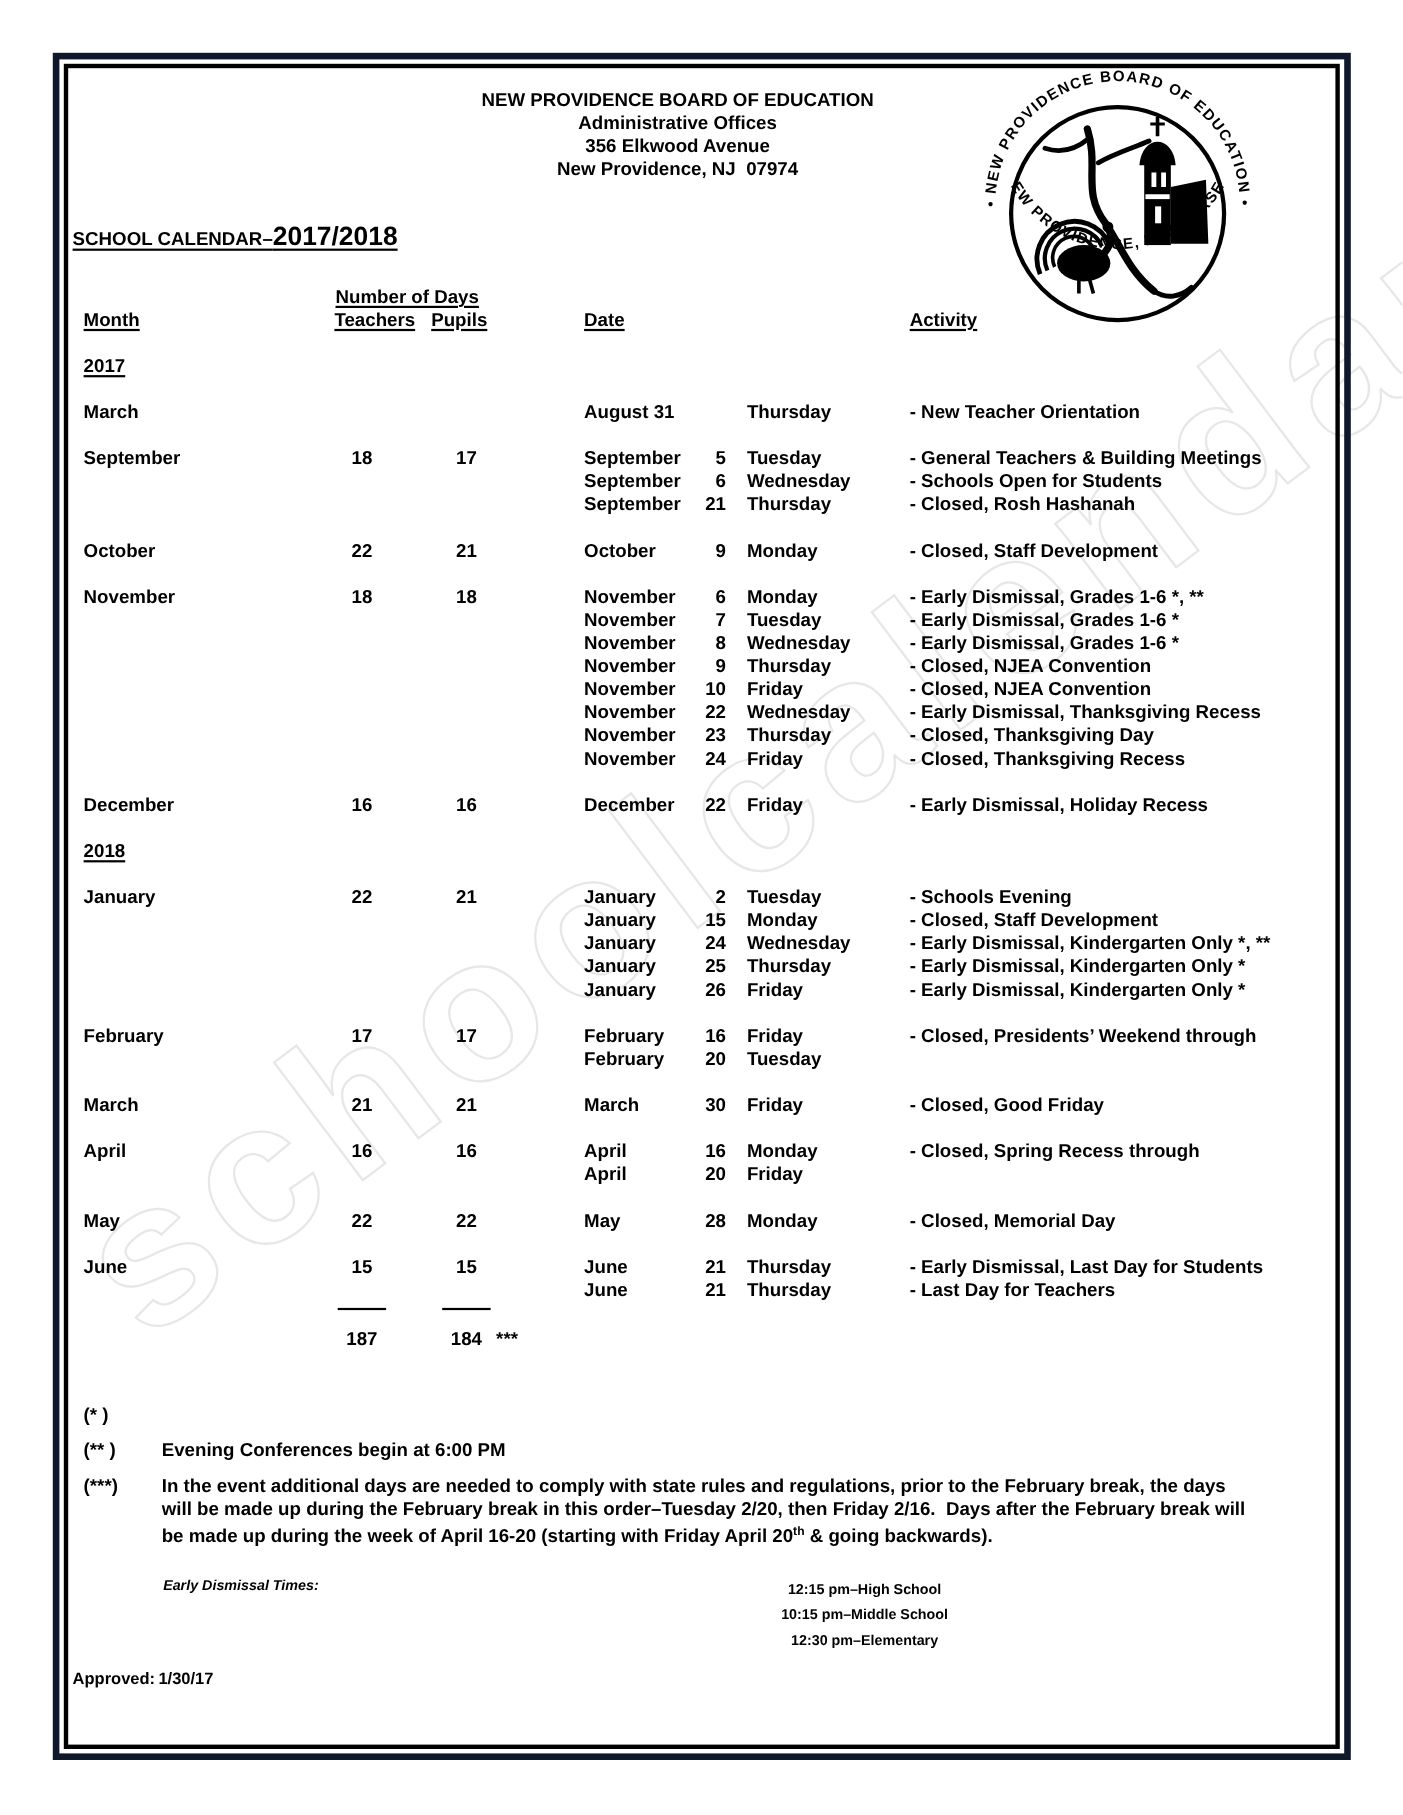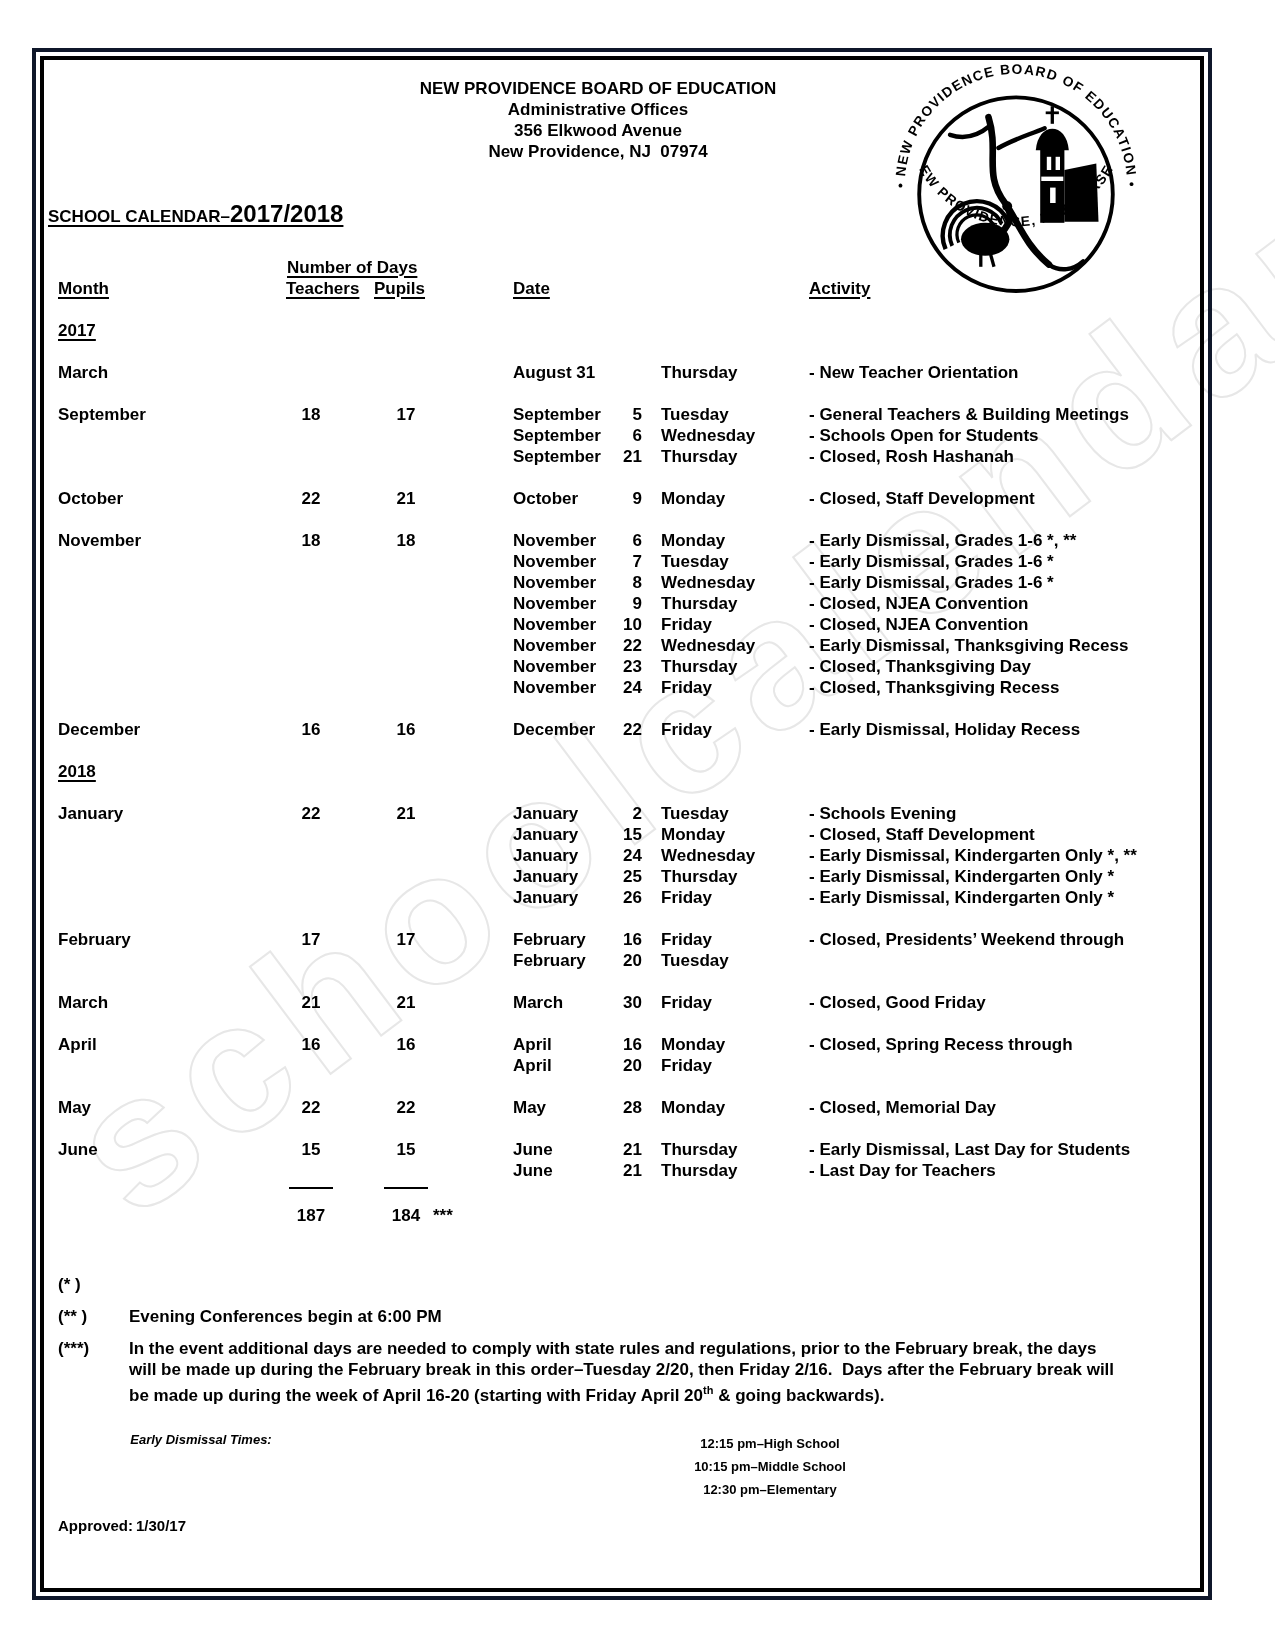--- a/index.html
+++ b/index.html
@@ -3,22 +3,22 @@
 <meta charset="utf-8">
 <style>
   html,body { margin:0; padding:0; background:#ffffff; }
   body {
     width:1275px; height:1650px; position:relative;
     font-family:"Liberation Sans","DejaVu Sans",sans-serif;
     font-weight:bold; color:#000; overflow:hidden;
   }
   
   .frame-outer {
-    position:absolute; left:32px; top:48px; width:1180px; height:1552px;
-    border:4px solid #0f172a; box-sizing:border-box;
+    position:absolute; left:48px; top:48px; width:1180px; height:1552px;
+    border:6px solid #0f172a; box-sizing:border-box;
   }
   .frame-inner { position:absolute; inset:4px; border:4px solid #000; }
   .content { position:absolute; inset:4px; z-index:1; }
   
   .watermark {
     position:absolute; left:95px; top:1065px; width:1600px; z-index:0;
     font-size:185px; letter-spacing:14px; color:transparent;
     -webkit-text-stroke:2px #e7e7e7;
     transform:rotate(-37deg); transform-origin:0 50%;
     pointer-events:none; white-space:nowrap;
@@ -48,21 +48,21 @@
 
   .footnotes { margin-left:10px; margin-top:48px; font-size:17px; }
   .fn { display:grid; grid-template-columns:71px 1fr; margin-bottom:11px; line-height:21px; }
   .fn-text { max-width:992px; white-space:normal; }
   sup { font-size:11px; }
 
   .early-dismissal { margin-left:10px; margin-top:26px; font-size:13px; display:grid; grid-template-columns:286px 1fr;text-align:center; }
   .ed-label { font-style:italic; }
   .ed-times div { line-height:23px; }
 
-  .approved { margin-left:10px; margin-top:16px; font-size:15px; display:grid; grid-template-columns:78px auto; width:300px; }
+  .approved { margin-top:16px; font-size:15px; display:grid; grid-template-columns:78px auto; width:300px; }
 </style>
 </head>
 <body>
 
 <div class="watermark">schoolcalendars</div>
 
 <div class="frame-outer">
   <div class="frame-inner">
     <div class="content">
 

